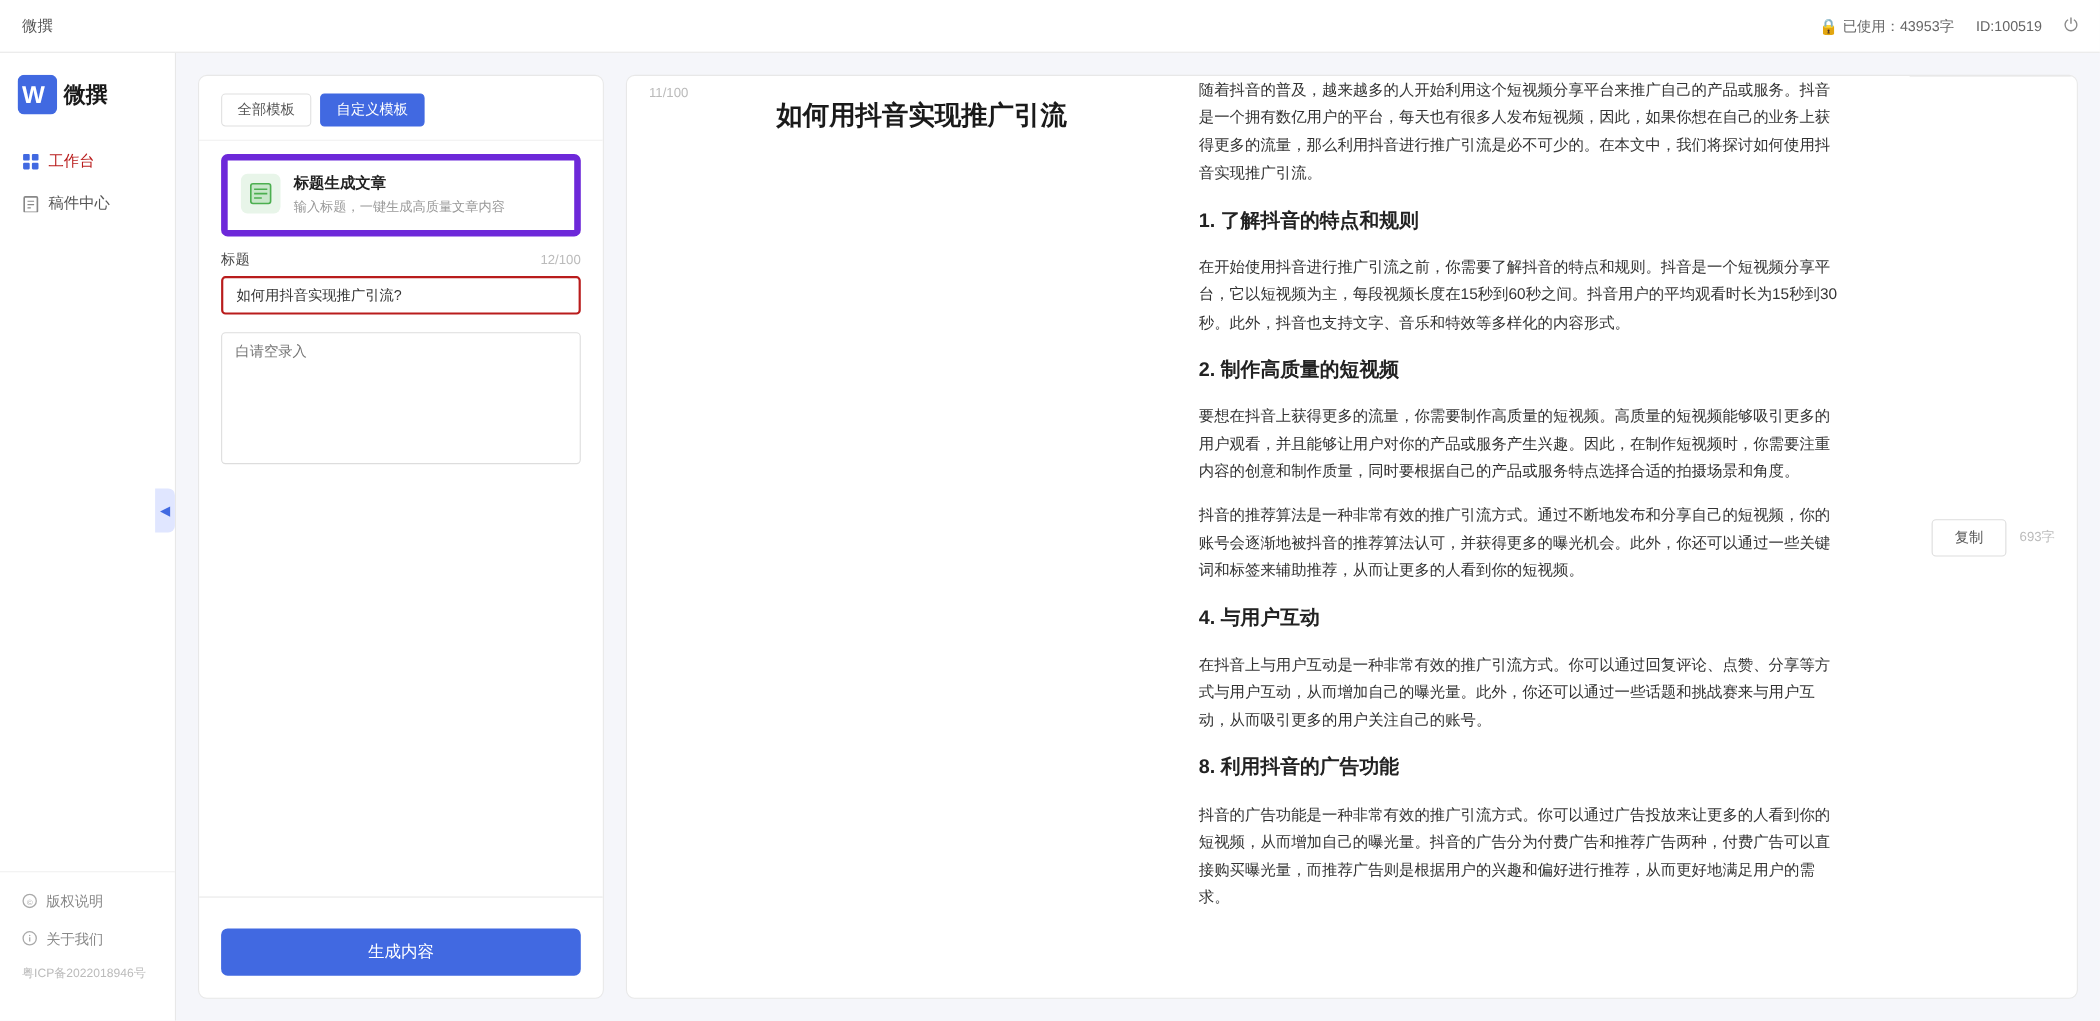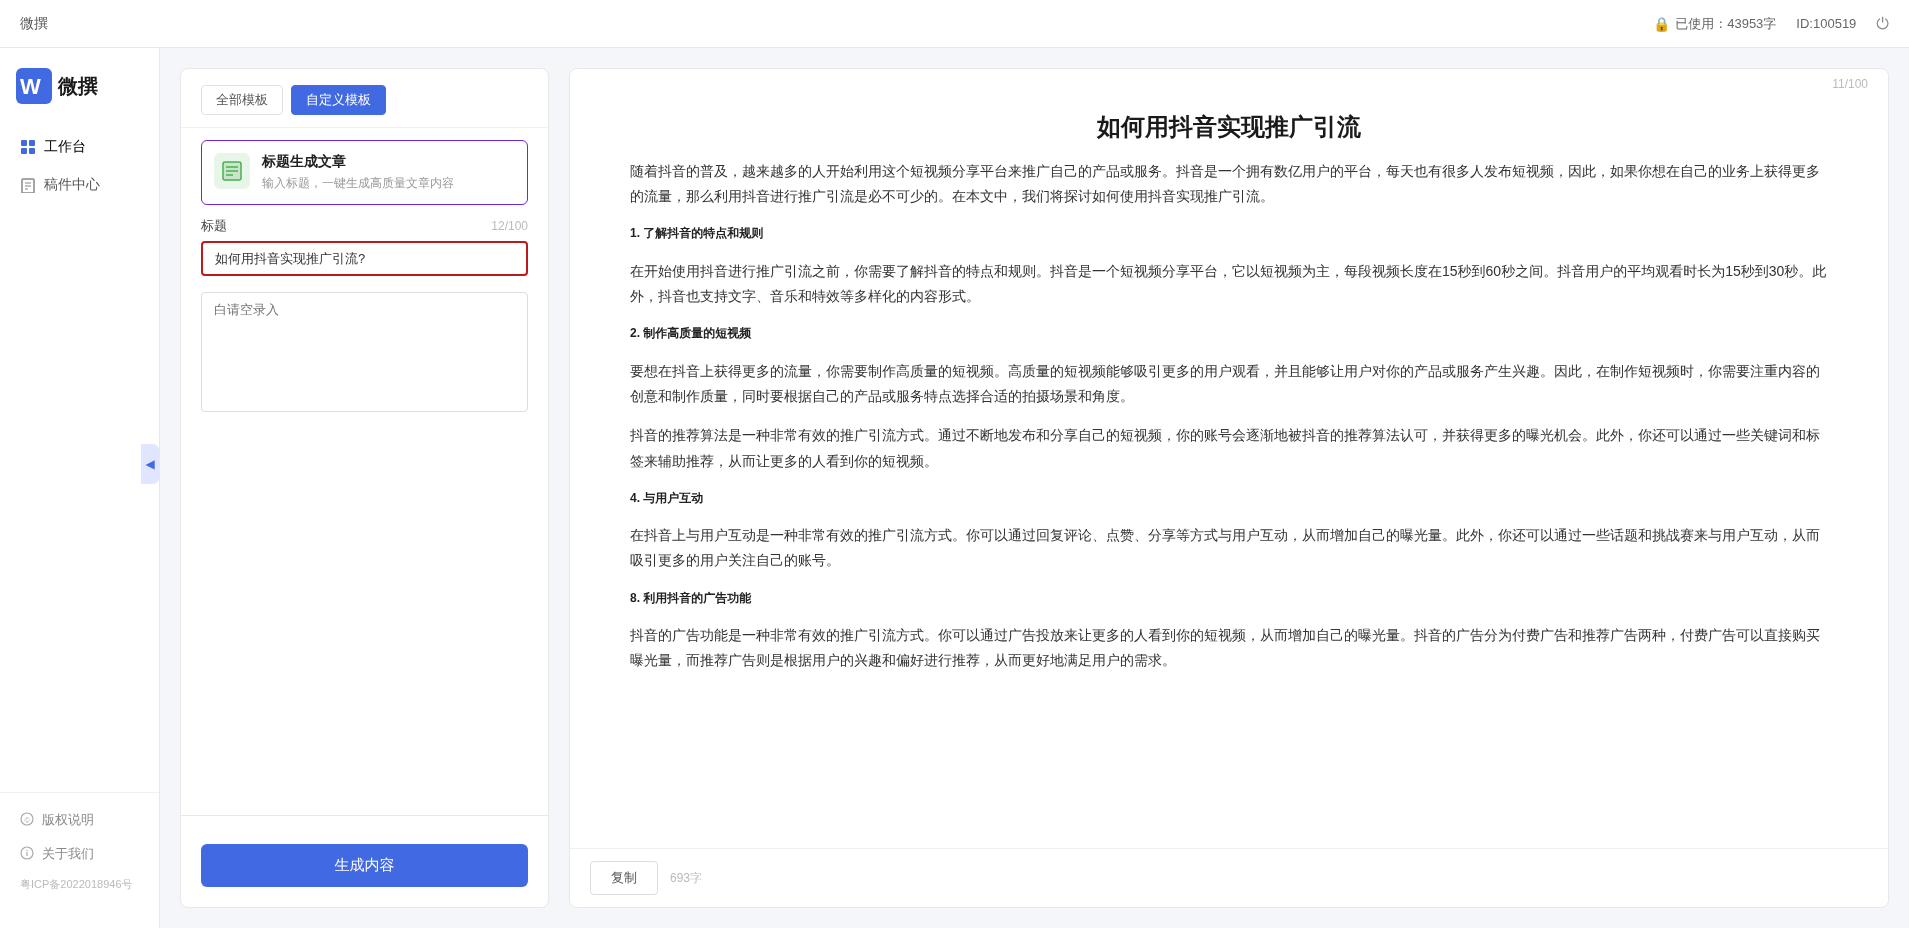--- a/index.html
+++ b/index.html
@@ -92,21 +92,21 @@
       align-items: center;
       gap: 8px;
       padding: 10px 20px;
       cursor: pointer;
       color: #555;
       font-size: 14px;
       border-radius: 0;
       transition: background 0.2s;
     }
     .sidebar-item.active {
-      color: #000000;
+      color: #b91c1c;
     }
     .sidebar-item .nav-icon {
       font-size: 16px;
       display: flex;
       align-items: center;
     }
     .sidebar-bottom {
       padding: 10px 0;
       border-top: 1px solid #f0f0f0;
     }
@@ -189,21 +189,21 @@
 
     
     .template-list {
       padding: 12px 20px;
     }
     .template-card {
       display: flex;
       align-items: flex-start;
       gap: 12px;
       padding: 12px;
-      border: 1px solid #6d28d9;
+      border: 6px solid #6d28d9;
       border-radius: 6px;
       cursor: pointer;
       background: #fff;
     }
     .template-card-icon {
       width: 36px;
       height: 36px;
       background: #e8f5e9;
       border-radius: 6px;
       display: flex;
@@ -299,21 +299,21 @@
       transition: background 0.2s;
     }
 
     
     .right-panel {
       flex: 1;
       background: #fff;
       border-radius: 8px;
       border: 1px solid #e8e8e8;
       display: flex;
-      flex-direction: column;
+      flex-direction: row;
       overflow: hidden;
     }
     .article-page-num {
       text-align: right;
       font-size: 12px;
       color: #bbb;
       padding: 8px 20px 0;
     }
     .article-title {
       font-size: 24px;
@@ -327,21 +327,21 @@
       overflow-y: auto;
       padding: 0 60px 20px;
       line-height: 1.8;
       font-size: 14px;
       color: #333;
     }
     .article-body p {
       margin-bottom: 14px;
     }
     .article-section-title {
-      font-size: 12px;
+      font-size: 18px;
       font-weight: 600;
       color: #222;
       margin: 14px 0 8px;
     }
     .article-footer {
       padding: 12px 20px;
       display: flex;
       justify-content: flex-start;
       align-items: center;
       gap: 12px;

